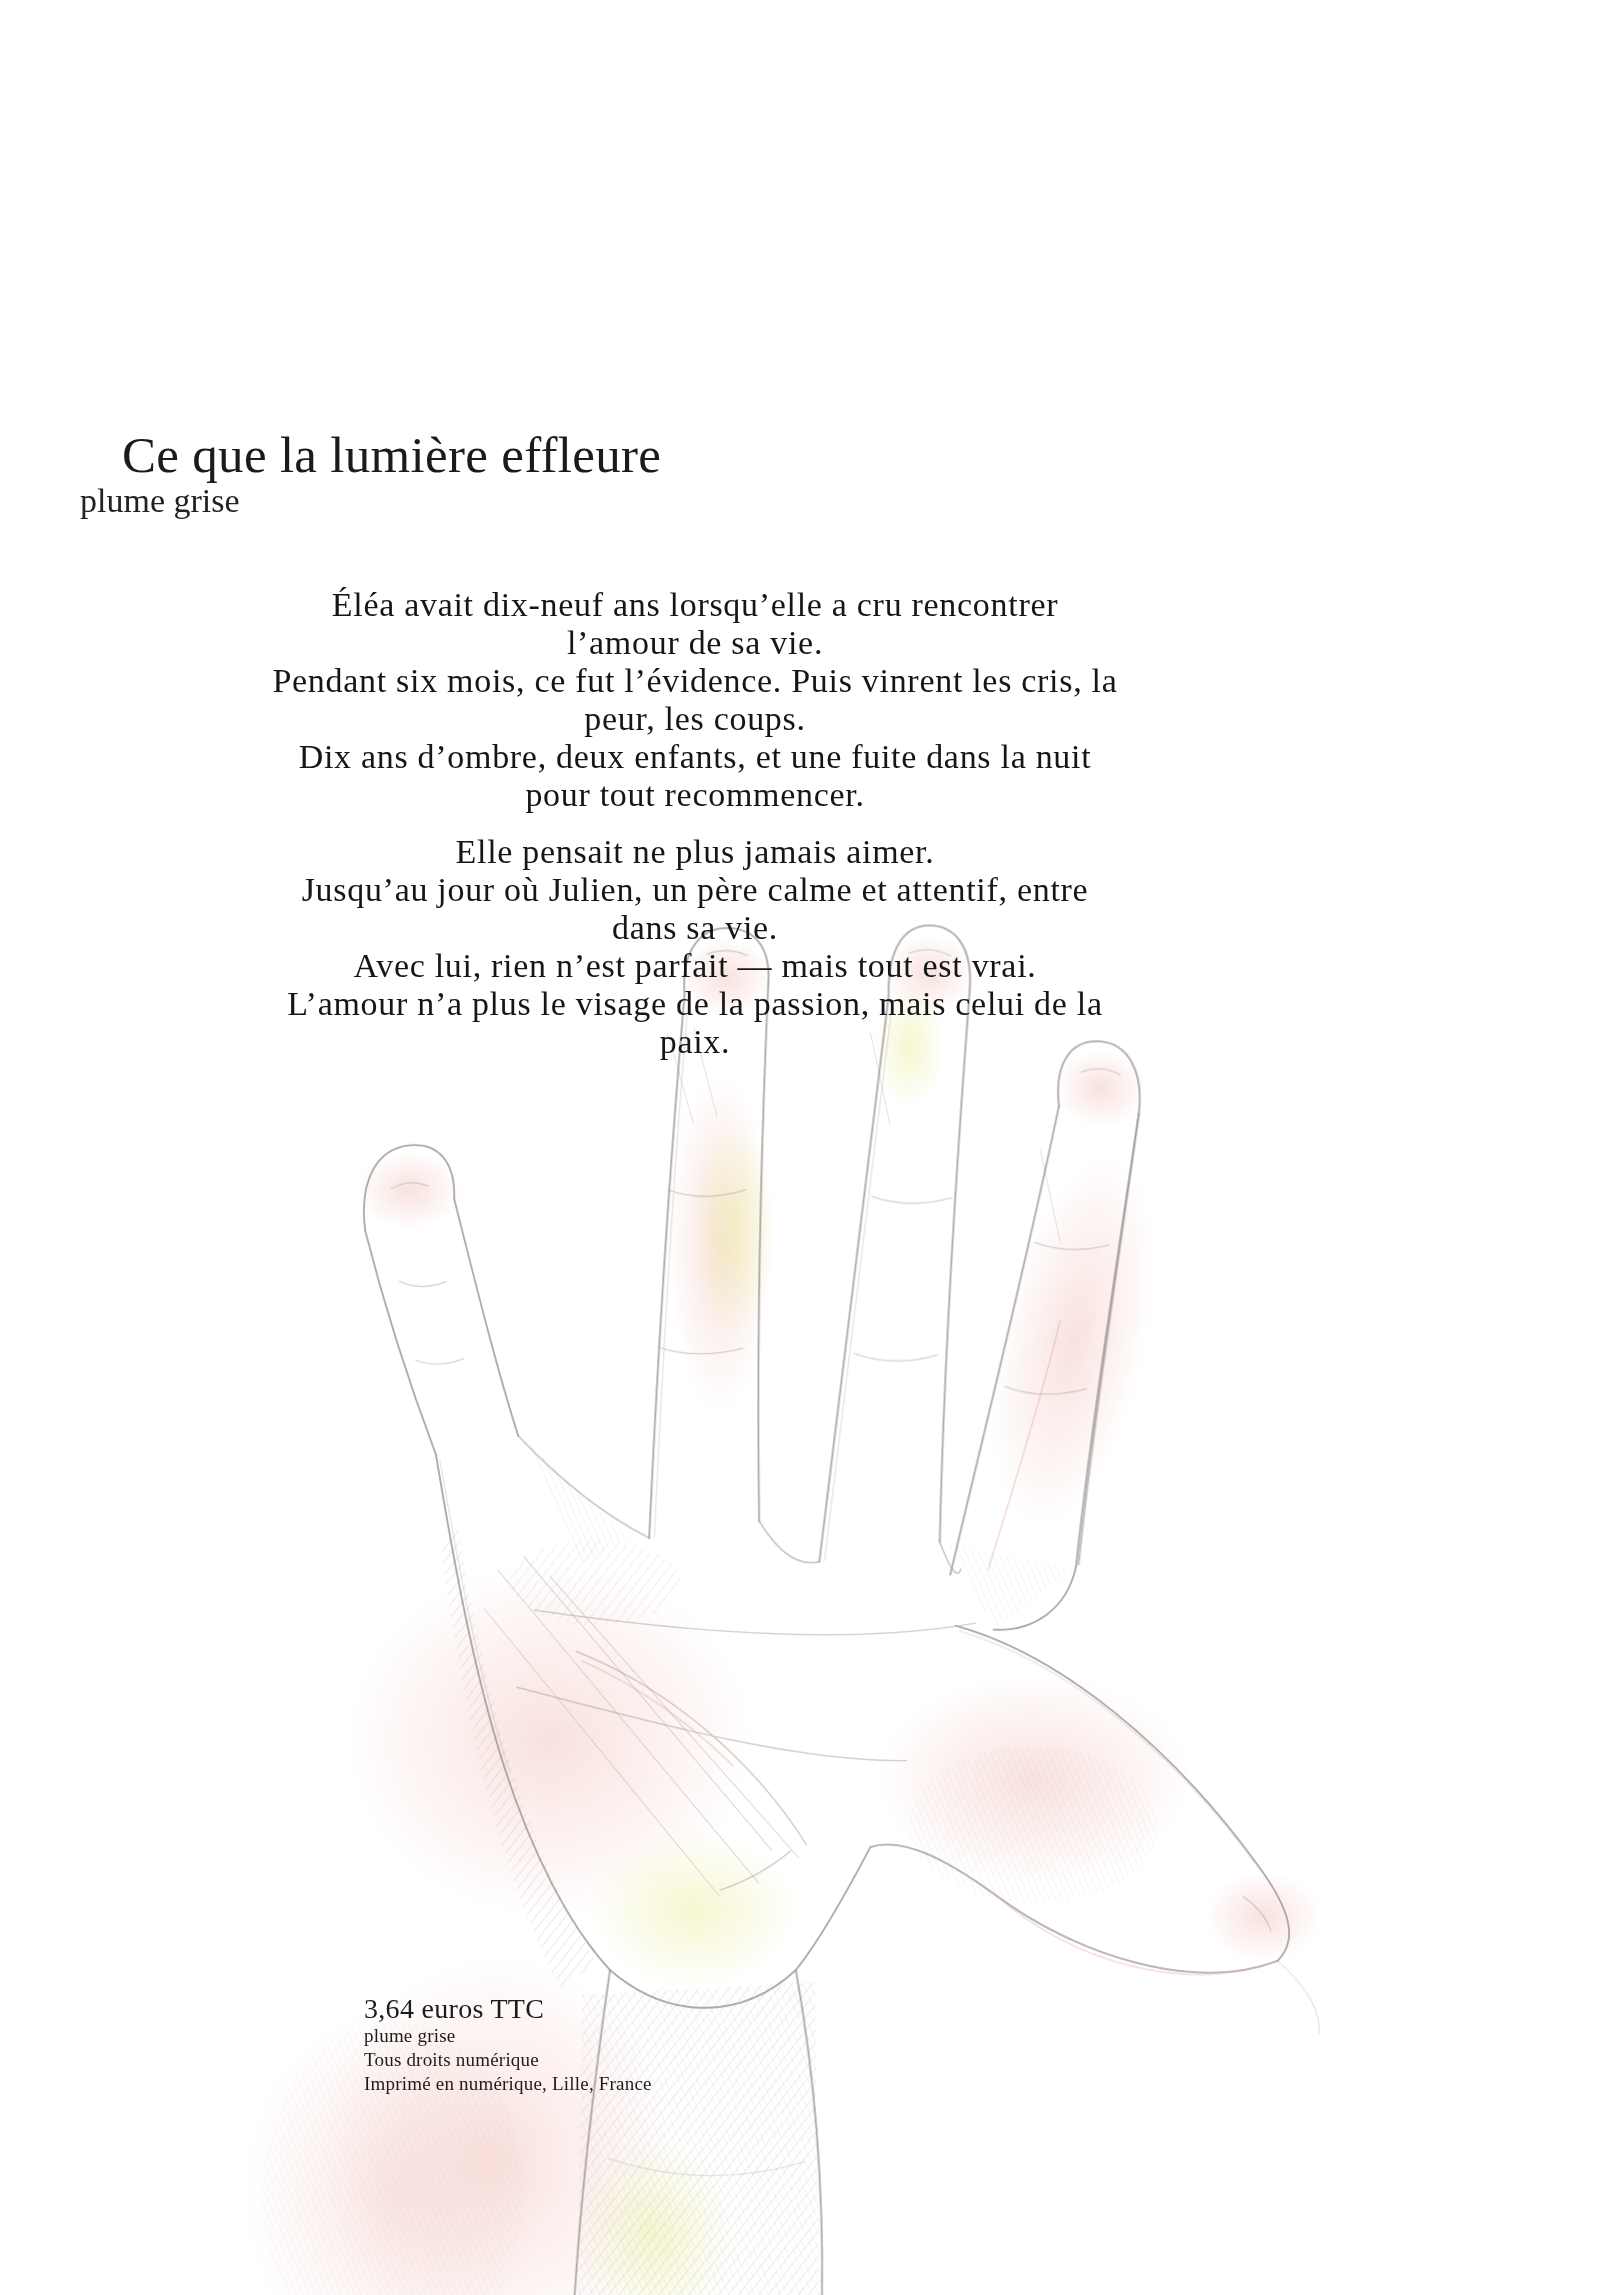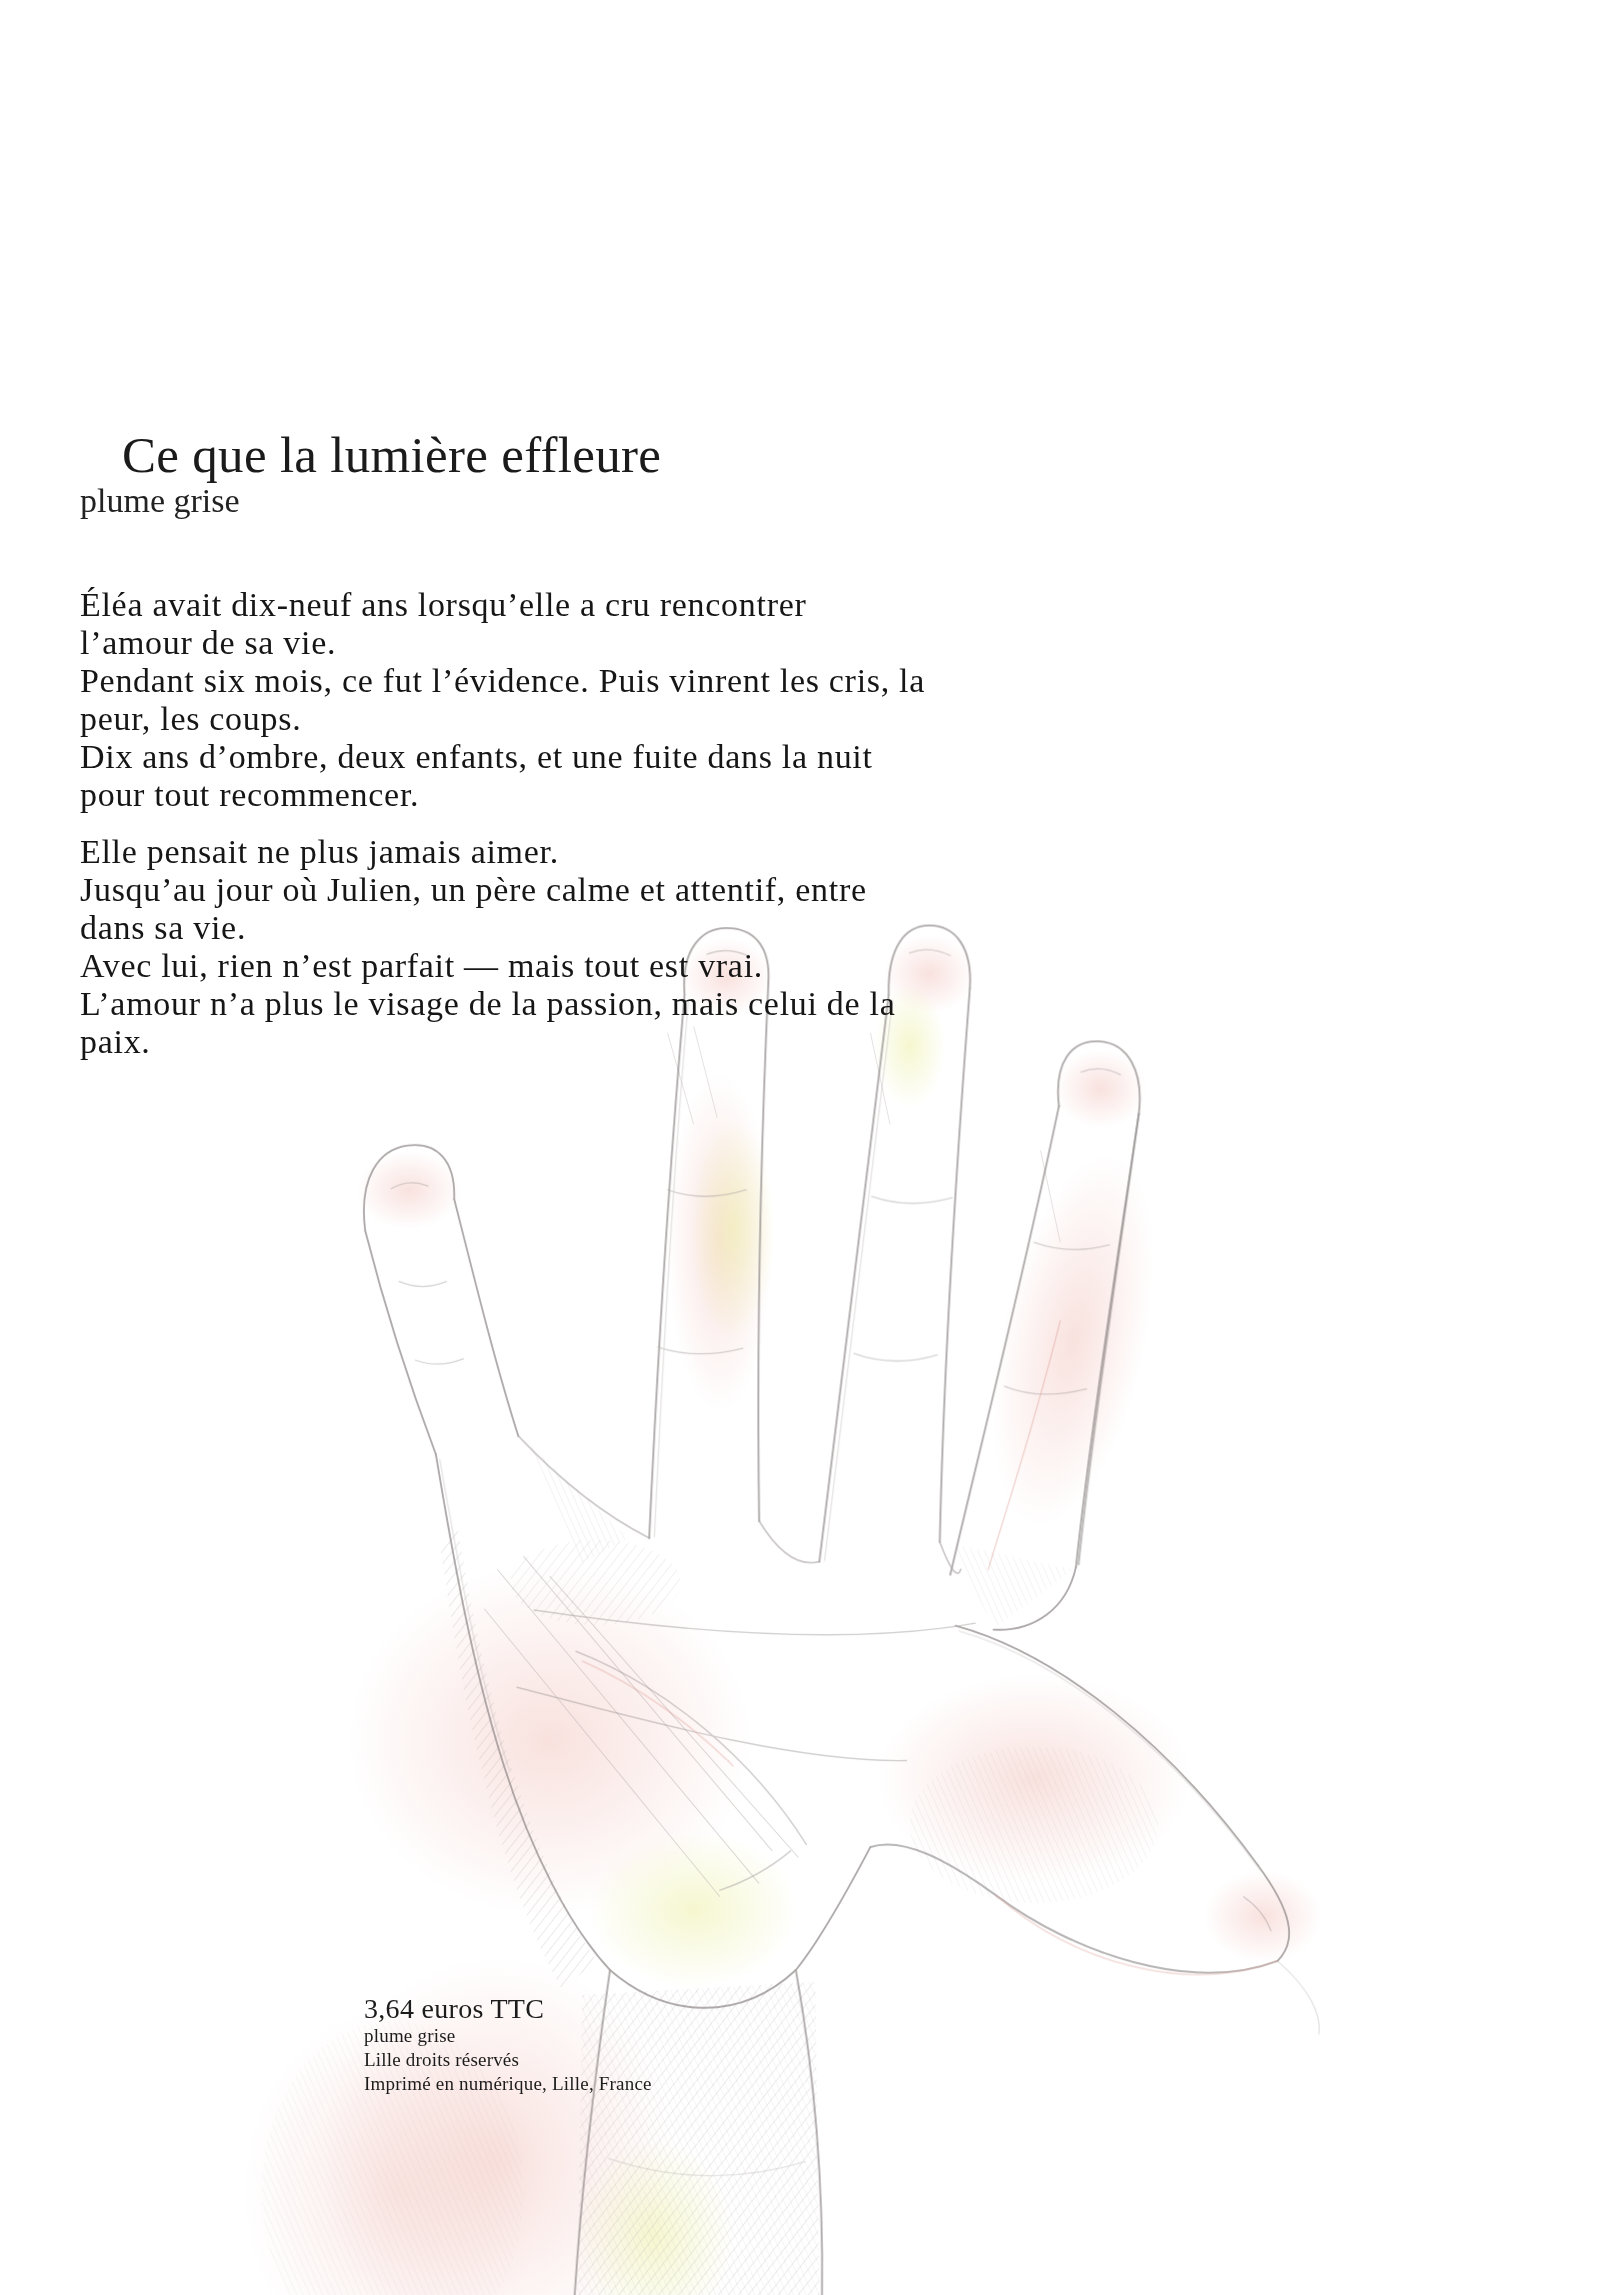--- a/index.html
+++ b/index.html
@@ -37,20 +37,21 @@
   .synopsis{
     position:absolute;left:80px;top:586px;
     width:1230px;
     font-size:34px;line-height:38px;
     letter-spacing:0.7px;
     color:#161616;
   }
   .synopsis p{
     margin:0;
     white-space:pre-line;
+    text-align:center;
   }
   .synopsis p + p{margin-top:19px;}
 
   .footer{
     position:absolute;left:364px;top:1993px;
     color:#1c1c1c;
   }
   .footer .price{
     font-size:28px;line-height:31px;
     letter-spacing:0.3px;
@@ -211,19 +212,19 @@
 Jusqu’au jour où Julien, un père calme et attentif, entre
 dans sa vie.
 Avec lui, rien n’est parfait — mais tout est vrai.
 L’amour n’a plus le visage de la passion, mais celui de la
 paix.</p>
     </div>
 
     <div class="footer">
       <div class="price">3,64 euros TTC</div>
       <div class="small-line">plume grise</div>
-      <div class="small-line">Lille droits réservés</div>
+      <div class="small-line">Tous droits numérique</div>
       <div class="small-line">Imprimé en numérique, Lille, France</div>
     </div>
 
   </div>
 </div>
 
 
 </body></html>

